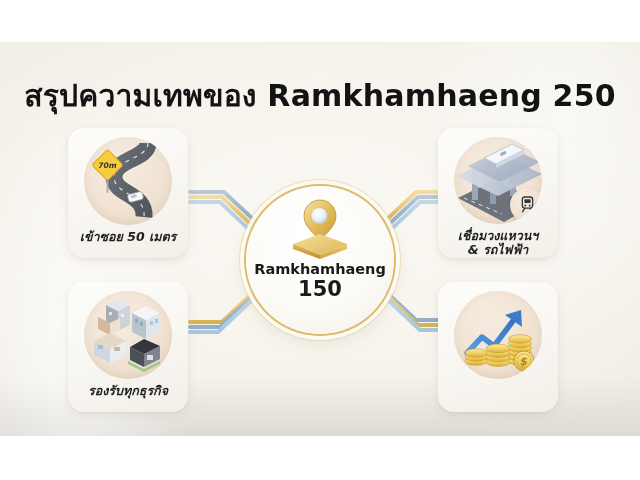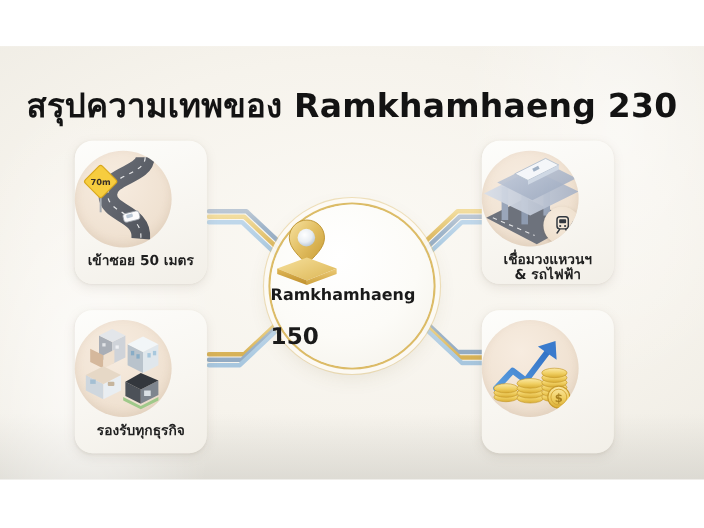--- a/index.html
+++ b/index.html
@@ -63,41 +63,42 @@
     position:absolute;
     left:246px; top:186px; width:148px; height:148px;
     border-radius:50%;
     background:
       radial-gradient(circle at 42% 32%, #ffffff 0%, #fcfbf7 55%, #f3f0e8 100%);
     box-shadow:
       0 0 0 2px rgba(214,176,78,.85),
       0 0 0 6px rgba(255,255,255,.85),
       0 0 0 7px rgba(226,196,120,.45),
       0 6px 20px rgba(120,100,50,.16);
-    display:flex; flex-direction:column; align-items:flex-start; justify-content:flex-start;
+    display:flex; flex-direction:column; align-items:center; justify-content:flex-start;
     padding-top:12px;
   }
   .center-pin-wrap { width:66px; height:62px; position:relative; }
   .center-label {
     font-size:14.5px; font-weight:bold; color:#1a1a1a; line-height:1.05;
     margin-top:2px; white-space:nowrap;
   }
   .center-num {
-    font-size:21px; font-weight:bold; color:#1a1a1a; line-height:1.1; margin-top:18px;
+    font-size:21px; font-weight:bold; color:#1a1a1a; line-height:1.1; margin-top:1px;
   }
 
   
   .card {
     position:absolute;
     width:120px; height:130px;
     border-radius:16px;
     background:linear-gradient(160deg,#fdfdfb 0%,#f8f6f1 55%,#f2efe8 100%);
     box-shadow:0 3px 10px rgba(140,130,110,.14), 0 1px 2px rgba(150,140,120,.10);
-    display:flex; flex-direction:column; 
+    display:flex; flex-direction:column; align-items:center;
     padding-top:9px;
+    font-style:italic;
   }
   .card.tl { left:68px;  top:128px; }
   .card.tr { left:438px; top:128px; }
   .card.bl { left:68px;  top:282px; }
   .card.br { left:438px; top:282px; }
 
   .card-icon {
     width:88px; height:88px; border-radius:50%;
     background:radial-gradient(circle at 40% 32%, #f7ece0 0%, #f0e2d2 60%, #e7d7c4 100%);
     box-shadow:inset 0 -3px 8px rgba(180,150,120,.18);
@@ -125,21 +126,21 @@
 </head>
 <body>
 
 <div id="stage">
 
   <div class="band-top"></div>
   <div class="band-main"></div>
   <div class="sheen"></div>
   <div class="band-bottom"></div>
 
-  <div class="title">สรุปความเทพของ Ramkhamhaeng 230</div>
+  <div class="title">สรุปความเทพของ Ramkhamhaeng 250</div>
 
   <svg class="ribbons" viewBox="0 0 640 480">
     <defs>
       <linearGradient id="gTop" x1="0" y1="0" x2="0" y2="1">
         <stop offset="0%" stop-color="#b9c6d4"></stop>
         <stop offset="45%" stop-color="#9bb2c8"></stop>
         <stop offset="100%" stop-color="#8fa9c2"></stop>
       </linearGradient>
       <linearGradient id="gMid" x1="0" y1="0" x2="0" y2="1">
         <stop offset="0%" stop-color="#f2dc9b"></stop>

